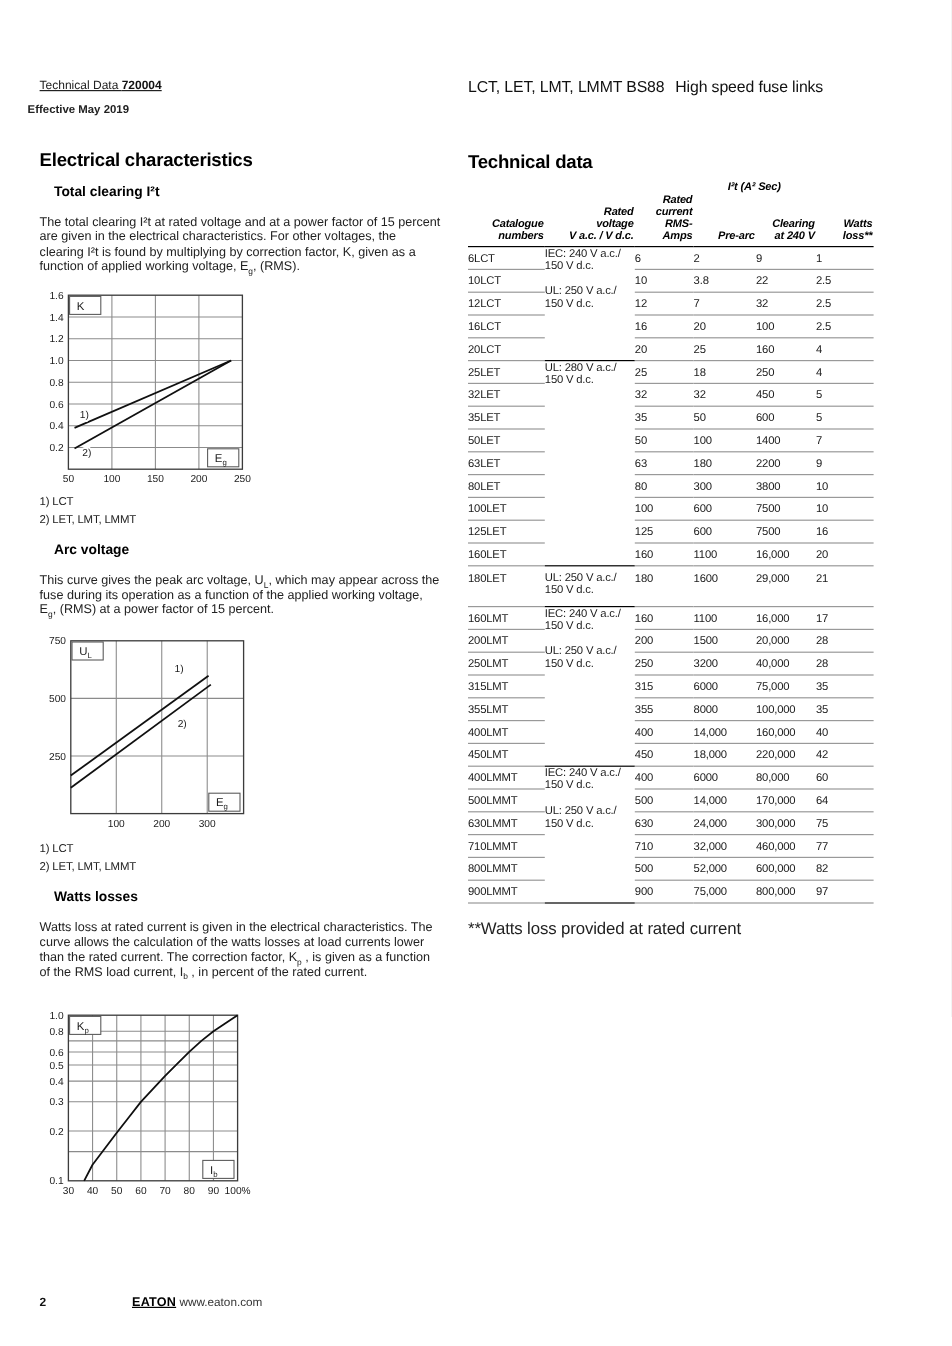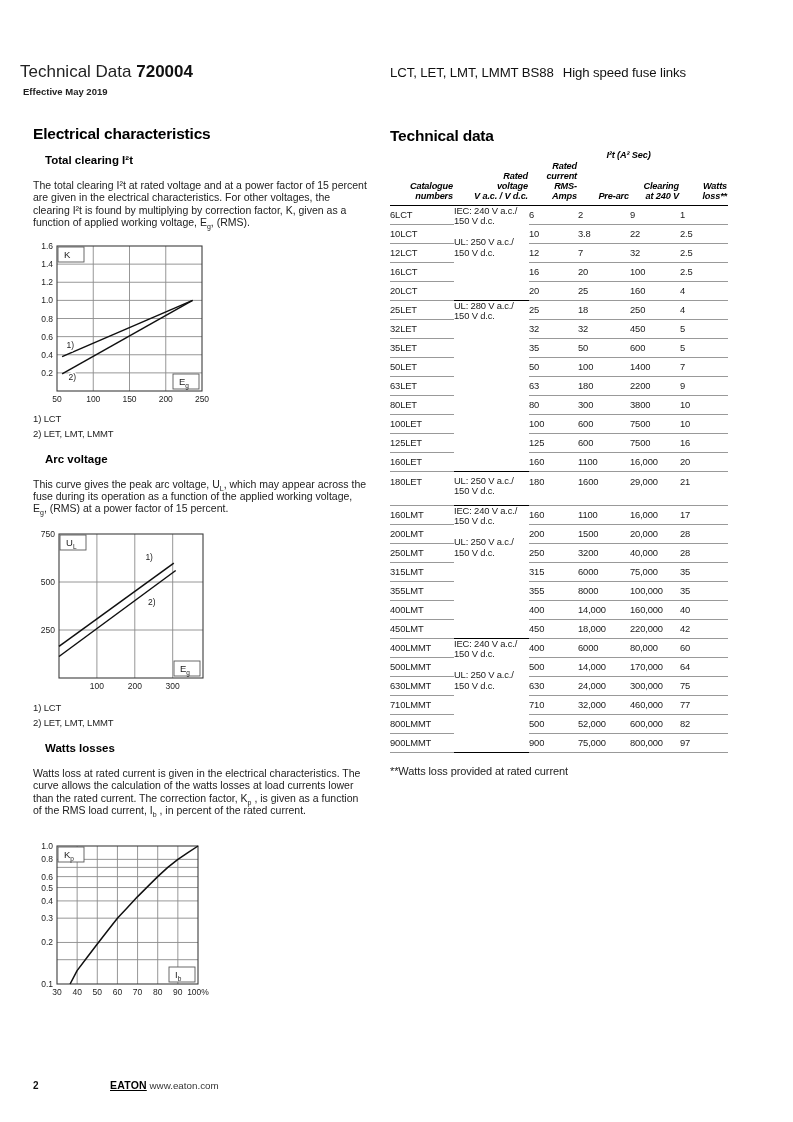--- a/index.html
+++ b/index.html
@@ -1,19 +1,19 @@
 <!DOCTYPE html>
 <html><head>
 <meta charset="utf-8">
 <style>
   html,body{margin:0;padding:0;background:#e8e8e8;}
   .page{position:relative;width:793px;height:1122px;background:#ffffff;margin:0 auto;
         font-family:"Liberation Sans",sans-serif;color:#1a1a1a;overflow:hidden;}
   
-  .doc-title{position:absolute;left:20px;top:64px;font-size:17px;line-height:15px;color:#222;}
+  .doc-title{position:absolute;left:33px;top:64px;font-size:10px;line-height:15px;color:#222;text-decoration:underline;}
   .doc-title b{font-weight:700;color:#111;}
   .doc-effective{position:absolute;left:23px;top:86px;font-size:9.5px;font-weight:700;color:#222;}
   .doc-product{position:absolute;left:390px;top:65px;font-size:13.2px;color:#111;letter-spacing:-0.1px;}
   .doc-product .desc{margin-left:9px;}
   
   .left-col{position:absolute;left:33px;top:126px;width:336px;}
   .right-col{position:absolute;left:390px;top:128px;width:338px;}
   h1.sec{font-size:15.5px;line-height:16px;font-weight:700;margin:0;letter-spacing:-0.2px;color:#000;}
   h2.sub{font-size:11.5px;line-height:13px;font-weight:700;margin:12px;color:#000;}
   .body-text{font-size:10.5px;line-height:12.4px;margin:0;color:#222;}
@@ -35,21 +35,21 @@
                 white-space:pre-line;padding:0 1px 3px 0;color:#000;}
   table.tech th.i2t{text-align:center;padding-bottom:1px;}
   table.tech th.cat-h{padding-left:3px;}
   tbody.group{border-top:1.5px solid #000;}
   table.tech td{font-size:9.4px;color:#1a1a1a;padding:0;}
   td.cat,td.num{height:18px;border-bottom:1px solid #999;vertical-align:middle;}
   td.cat{padding-left:3px;}
   td.voltage{vertical-align:top;padding-top:3.5px;line-height:10.6px;white-space:pre-line;}
   tr.tall td.cat,tr.tall td.num{height:29px;vertical-align:top;padding-top:4px;}
   tr.tall td.voltage{padding-top:4px;}
-  .footnote{margin-top:12px;font-size:11px;color:#222;letter-spacing:-0.1px;}
+  .footnote{margin-top:12px;font-size:14px;color:#222;letter-spacing:-0.1px;}
   
   .page-num{position:absolute;left:33px;top:1080px;font-size:10px;font-weight:700;color:#111;}
   .brand-line{position:absolute;left:110px;top:1079px;font-size:9.8px;color:#333;}
   .brand-line b{font-weight:700;font-size:10.5px;color:#000;letter-spacing:0.2px;text-decoration:underline;}
 </style>
 </head>
 <body>
 
 <div class="page">
 

